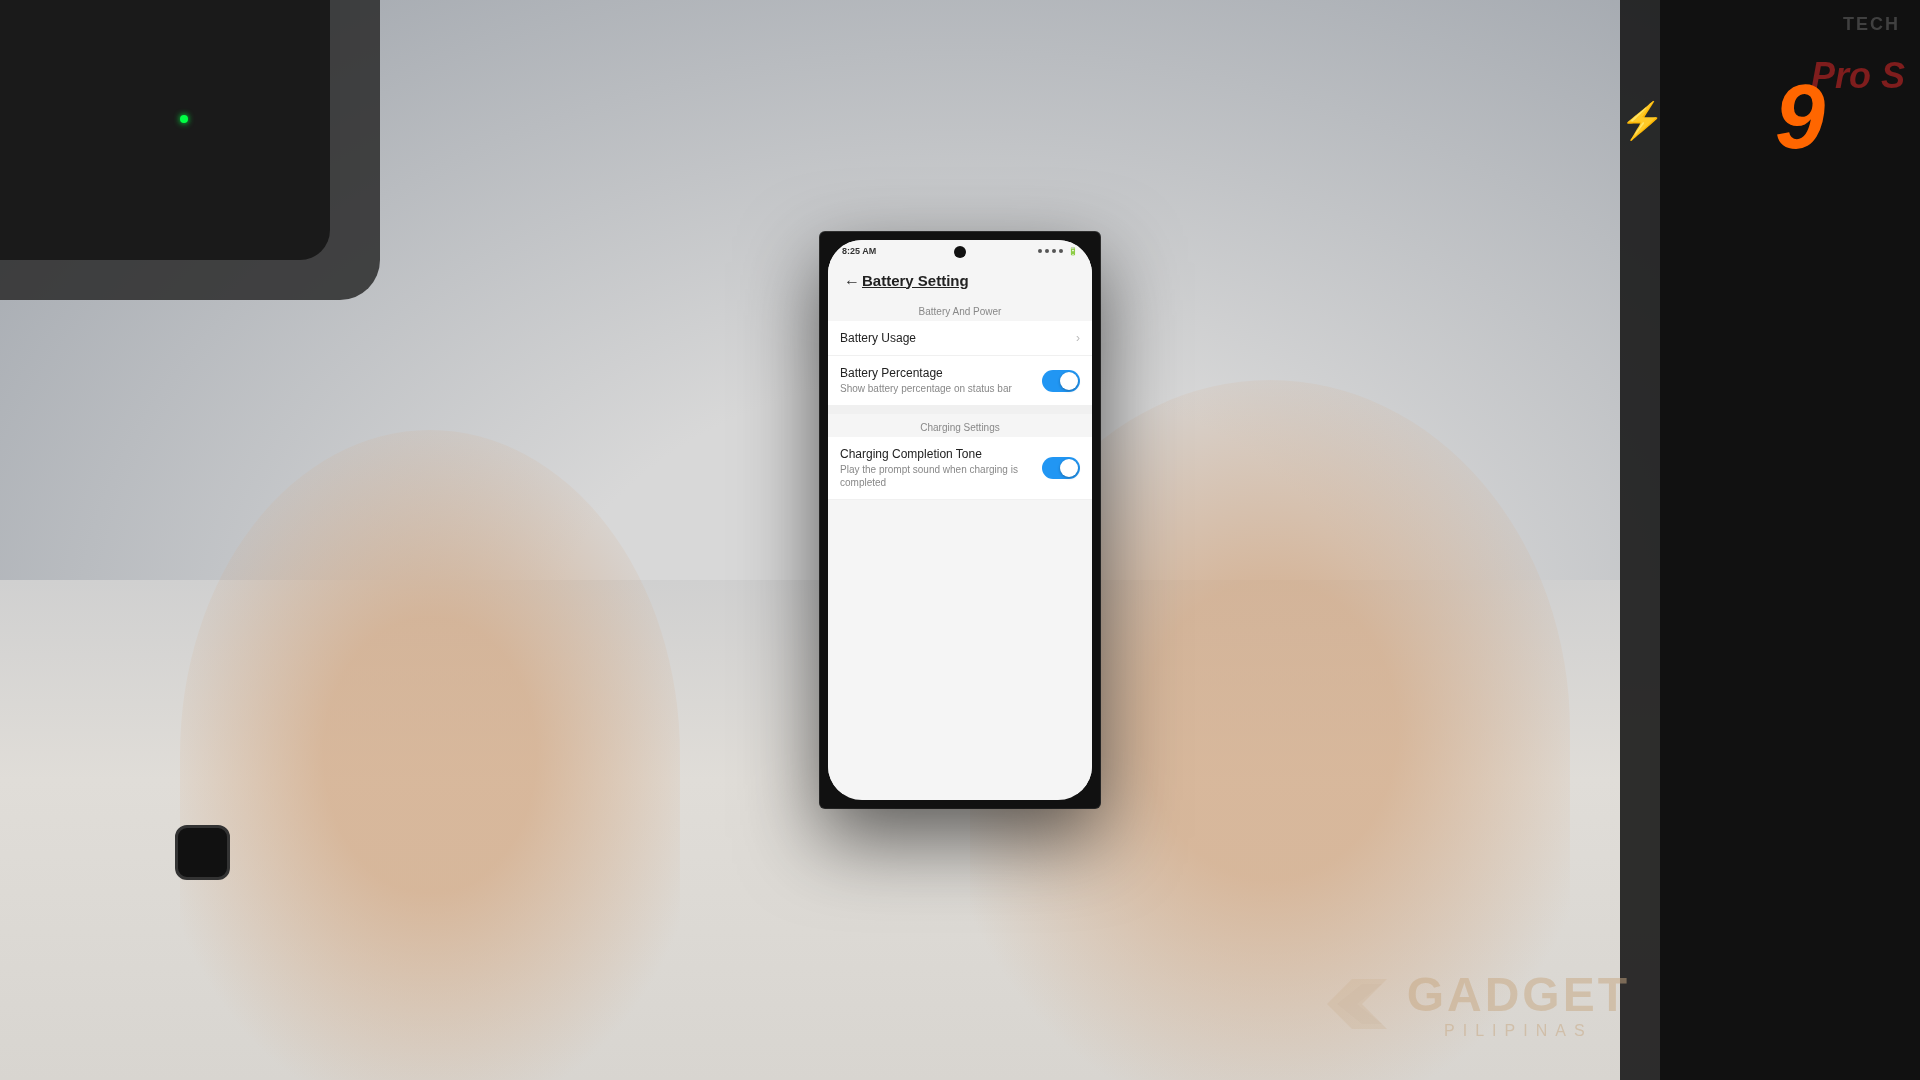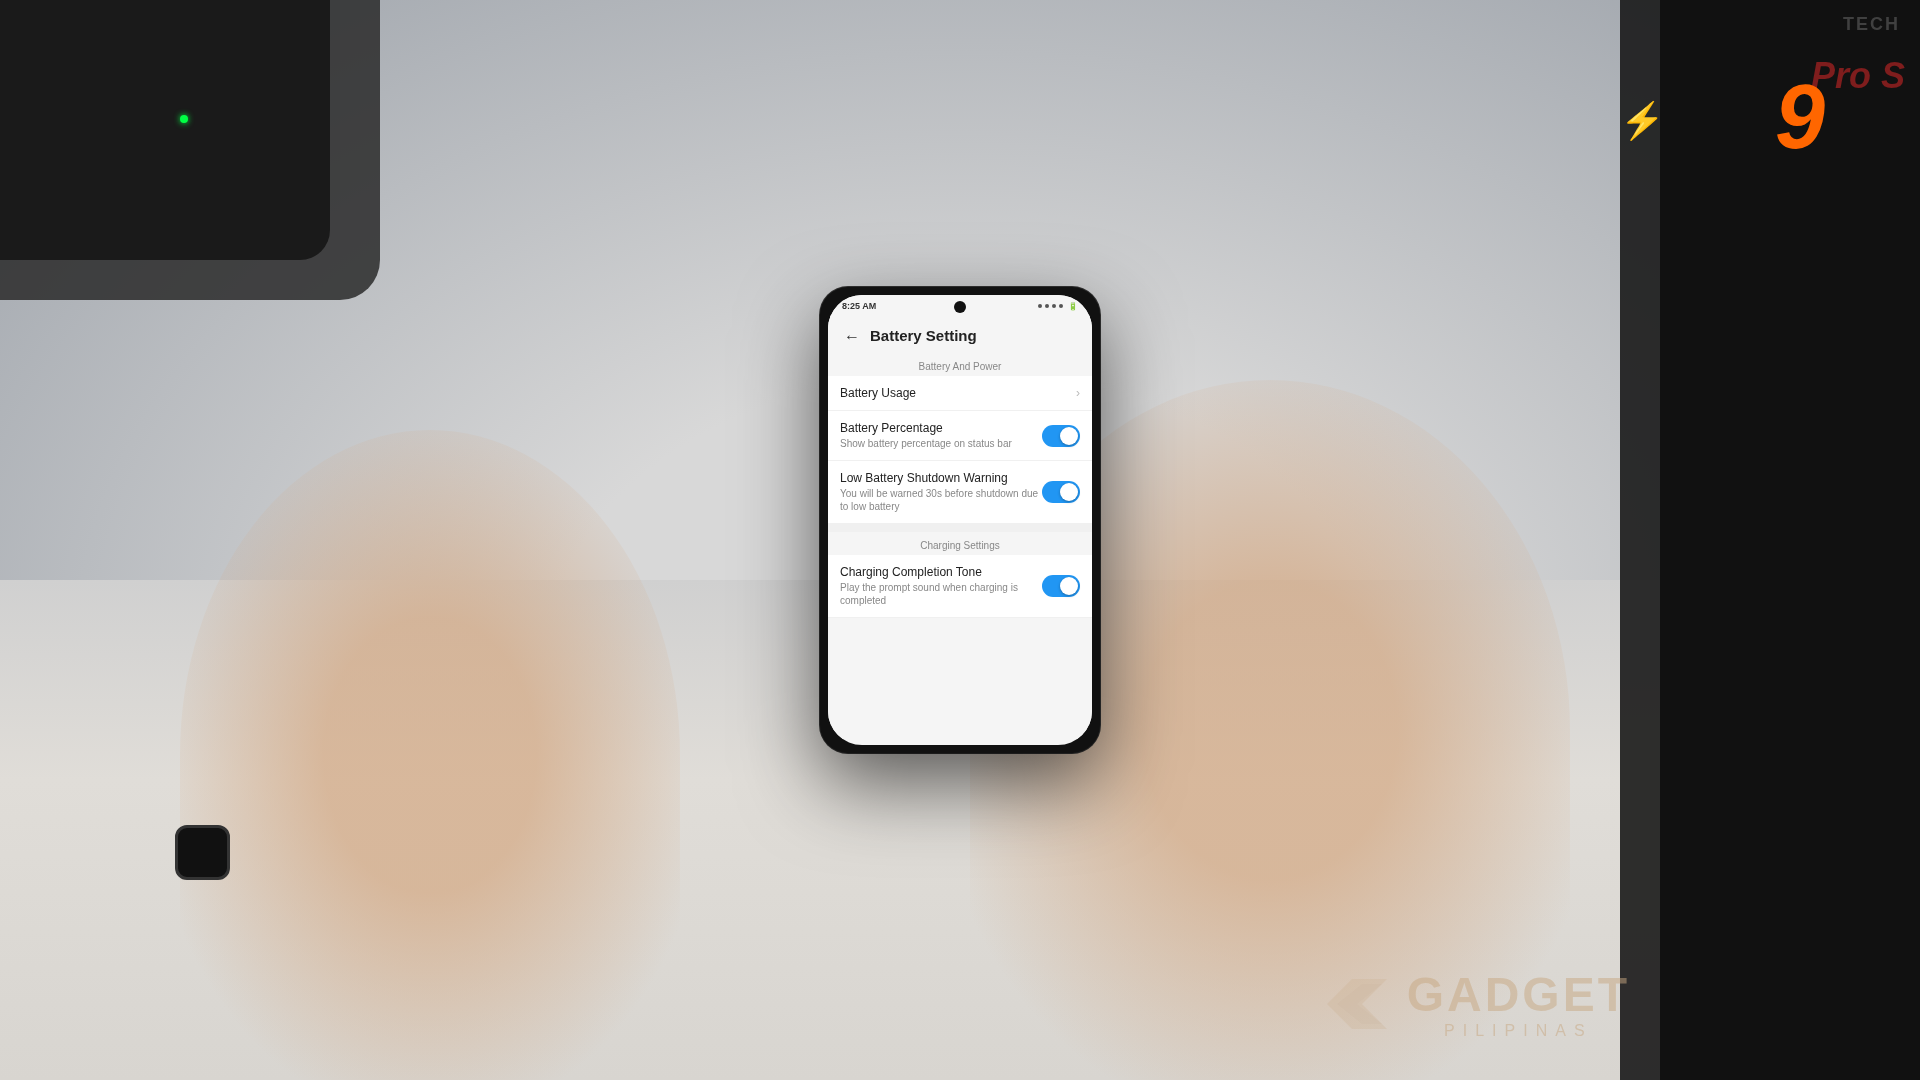--- a/index.html
+++ b/index.html
@@ -143,23 +143,23 @@
     
     .phone-wrapper {
       position: absolute;
       left: 50%;
       top: 50%;
       transform: translate(-50%, -50%) translateY(-20px);
     }
 
     .phone-outer {
       width: 280px;
-      height: 466px;
+      height: 576px;
       background: #111;
-      border-radius: 28px;
+      border-radius: 5px;
       padding: 8px;
       box-shadow: 0 30px 80px rgba(0,0,0,0.6), 0 0 0 1px #333;
       position: relative;
     }
 
     .phone-inner {
       width: 100%;
       height: 100%;
       background: #f5f5f5;
       border-radius: 34px;
@@ -227,21 +227,21 @@
       justify-content: center;
       color: #333;
       font-size: 16px;
       cursor: pointer;
     }
 
     .page-title {
       font-size: 15px;
       font-weight: 600;
       color: #222;
-      margin-left: 8px;
+      text-decoration: underline;
     }
 
     
     .settings-list {
       padding: 0;
     }
 
     .section-header {
       padding: 8px 14px 4px 14px;
       font-size: 10px;
@@ -412,29 +412,20 @@
           <div class="settings-item">
             <div class="item-text">
               <div class="item-title">Battery Percentage</div>
               <div class="item-subtitle">Show battery percentage on status bar</div>
             </div>
             <div class="toggle on">
               <div class="toggle-knob"></div>
             </div>
           </div>
 
-          <div class="settings-item">
-            <div class="item-text">
-              <div class="item-title">Low Battery Shutdown Warning</div>
-              <div class="item-subtitle">You will be warned 30s before shutdown due to low battery</div>
-            </div>
-            <div class="toggle on">
-              <div class="toggle-knob"></div>
-            </div>
-          </div>
 
           <div class="section-divider"></div>
 
           <div class="section-header">Charging Settings</div>
 
           <div class="settings-item">
             <div class="item-text">
               <div class="item-title">Charging Completion Tone</div>
               <div class="item-subtitle">Play the prompt sound when charging is completed</div>
             </div>

